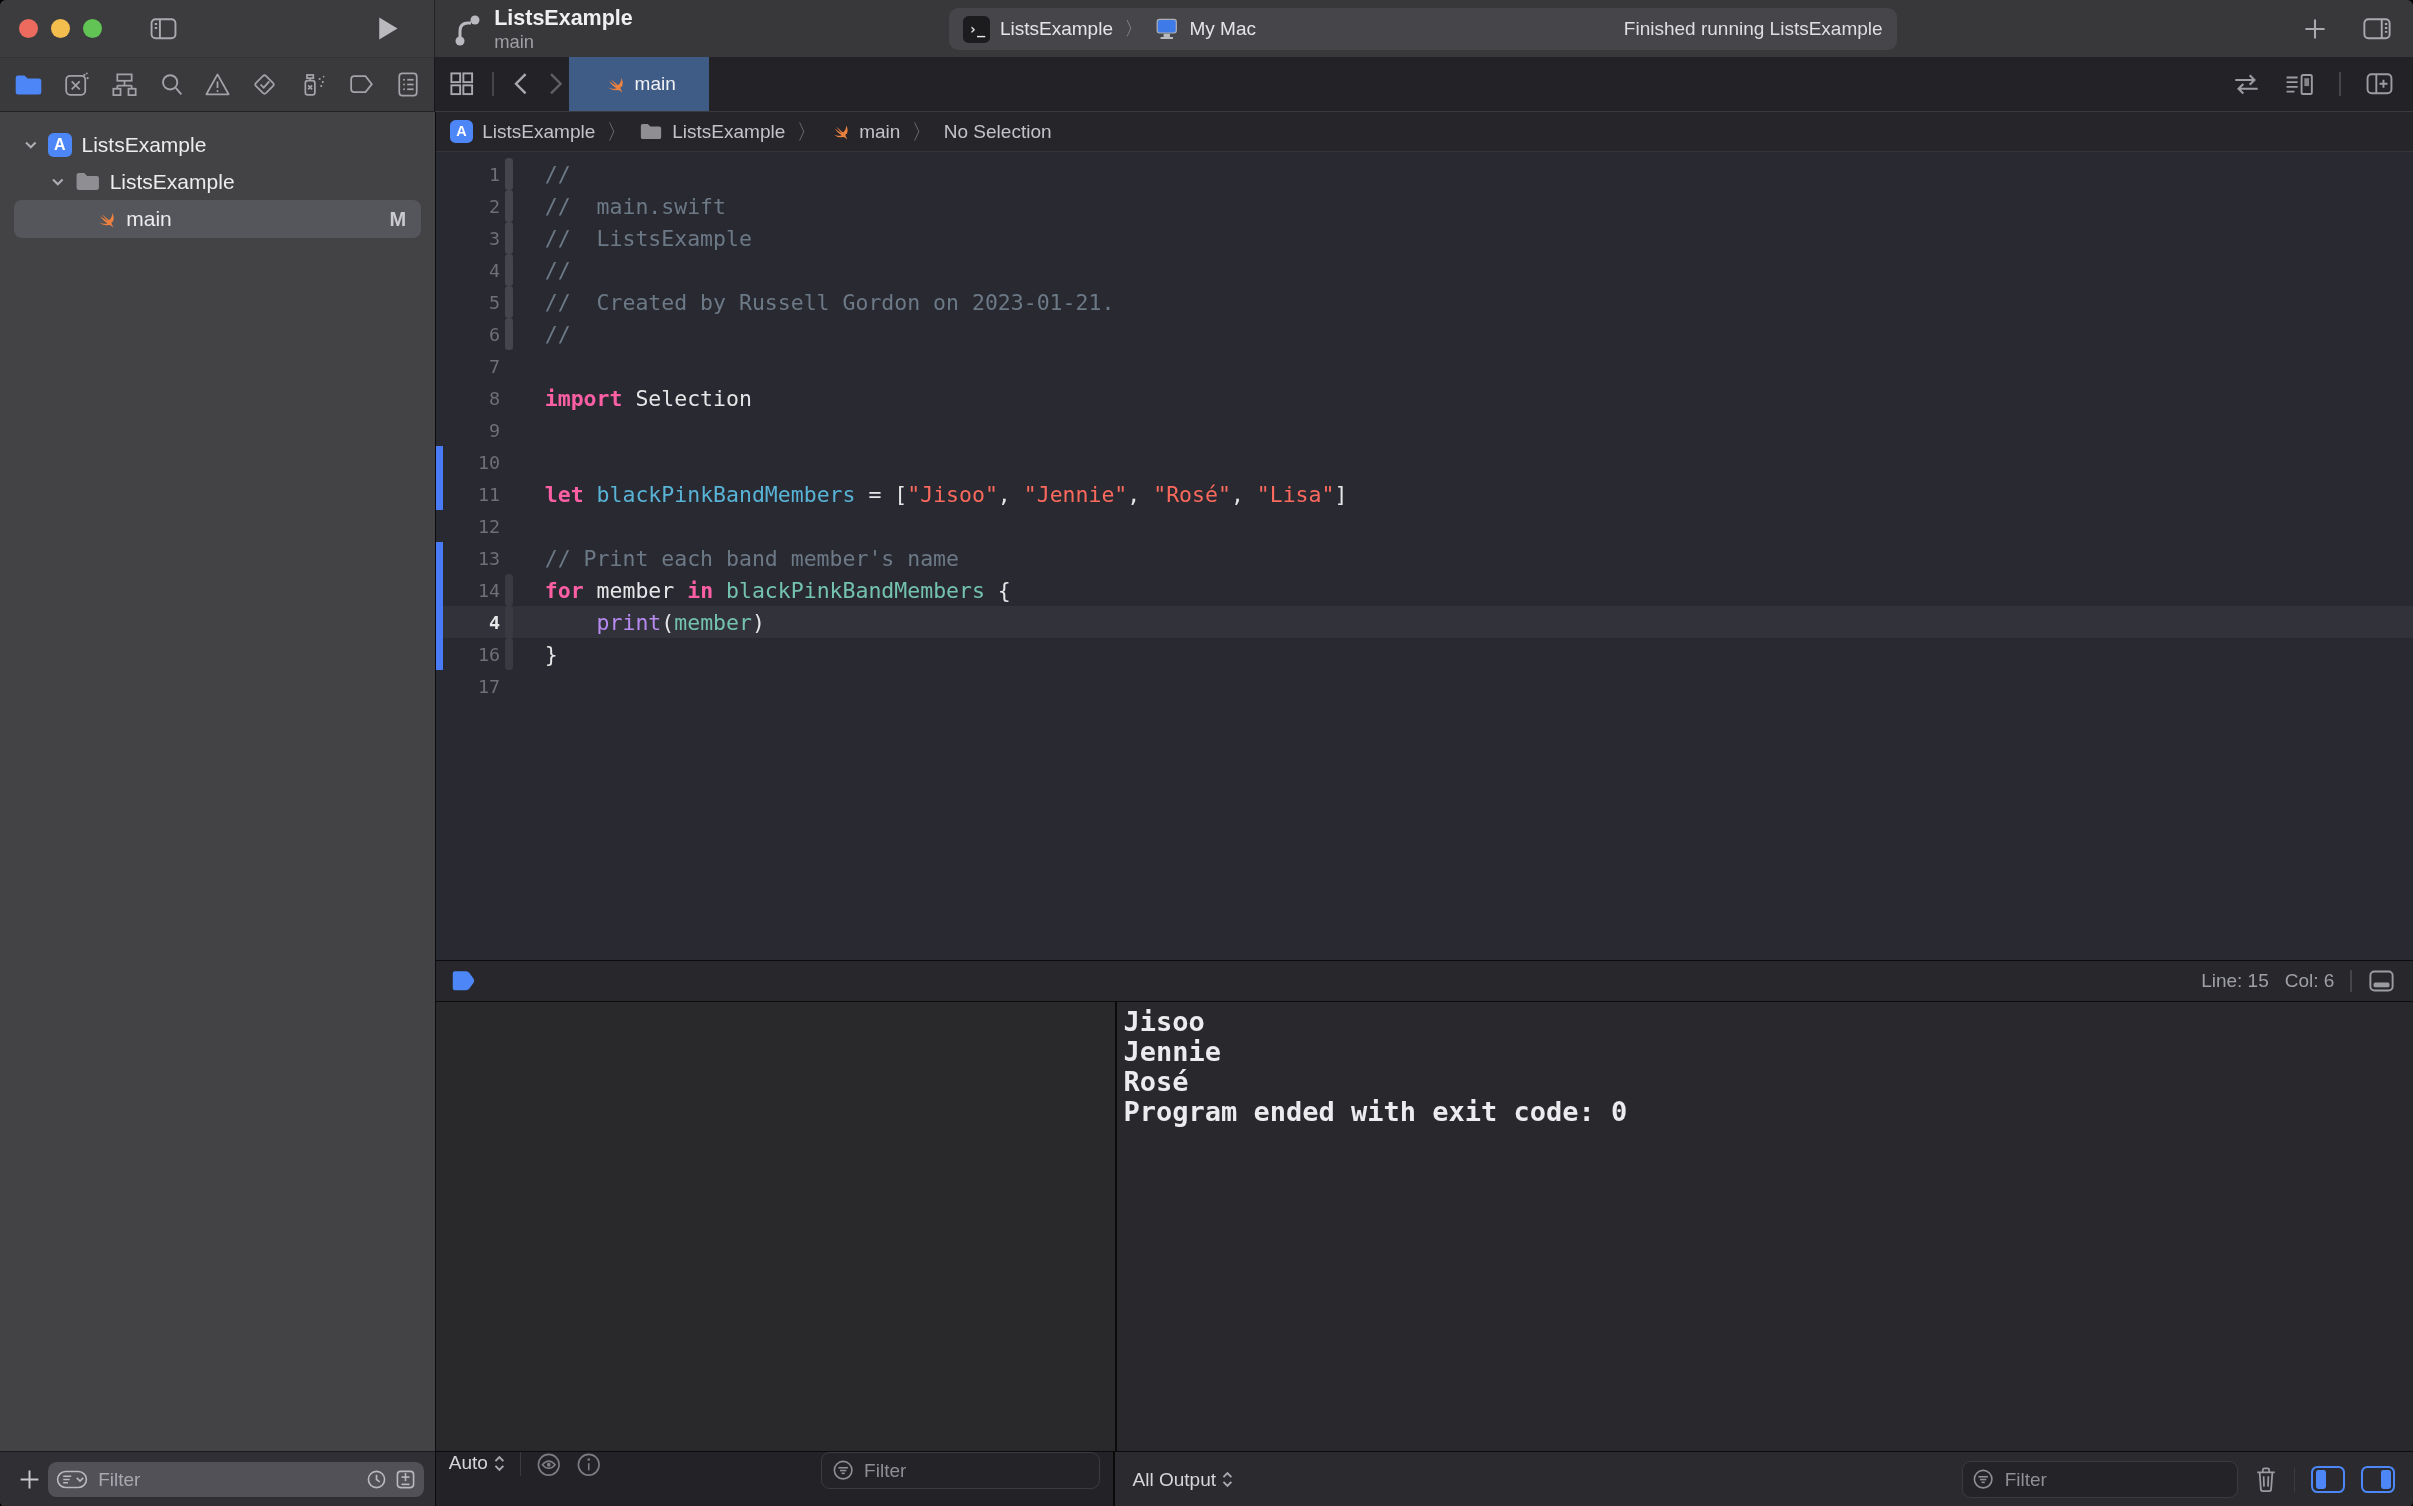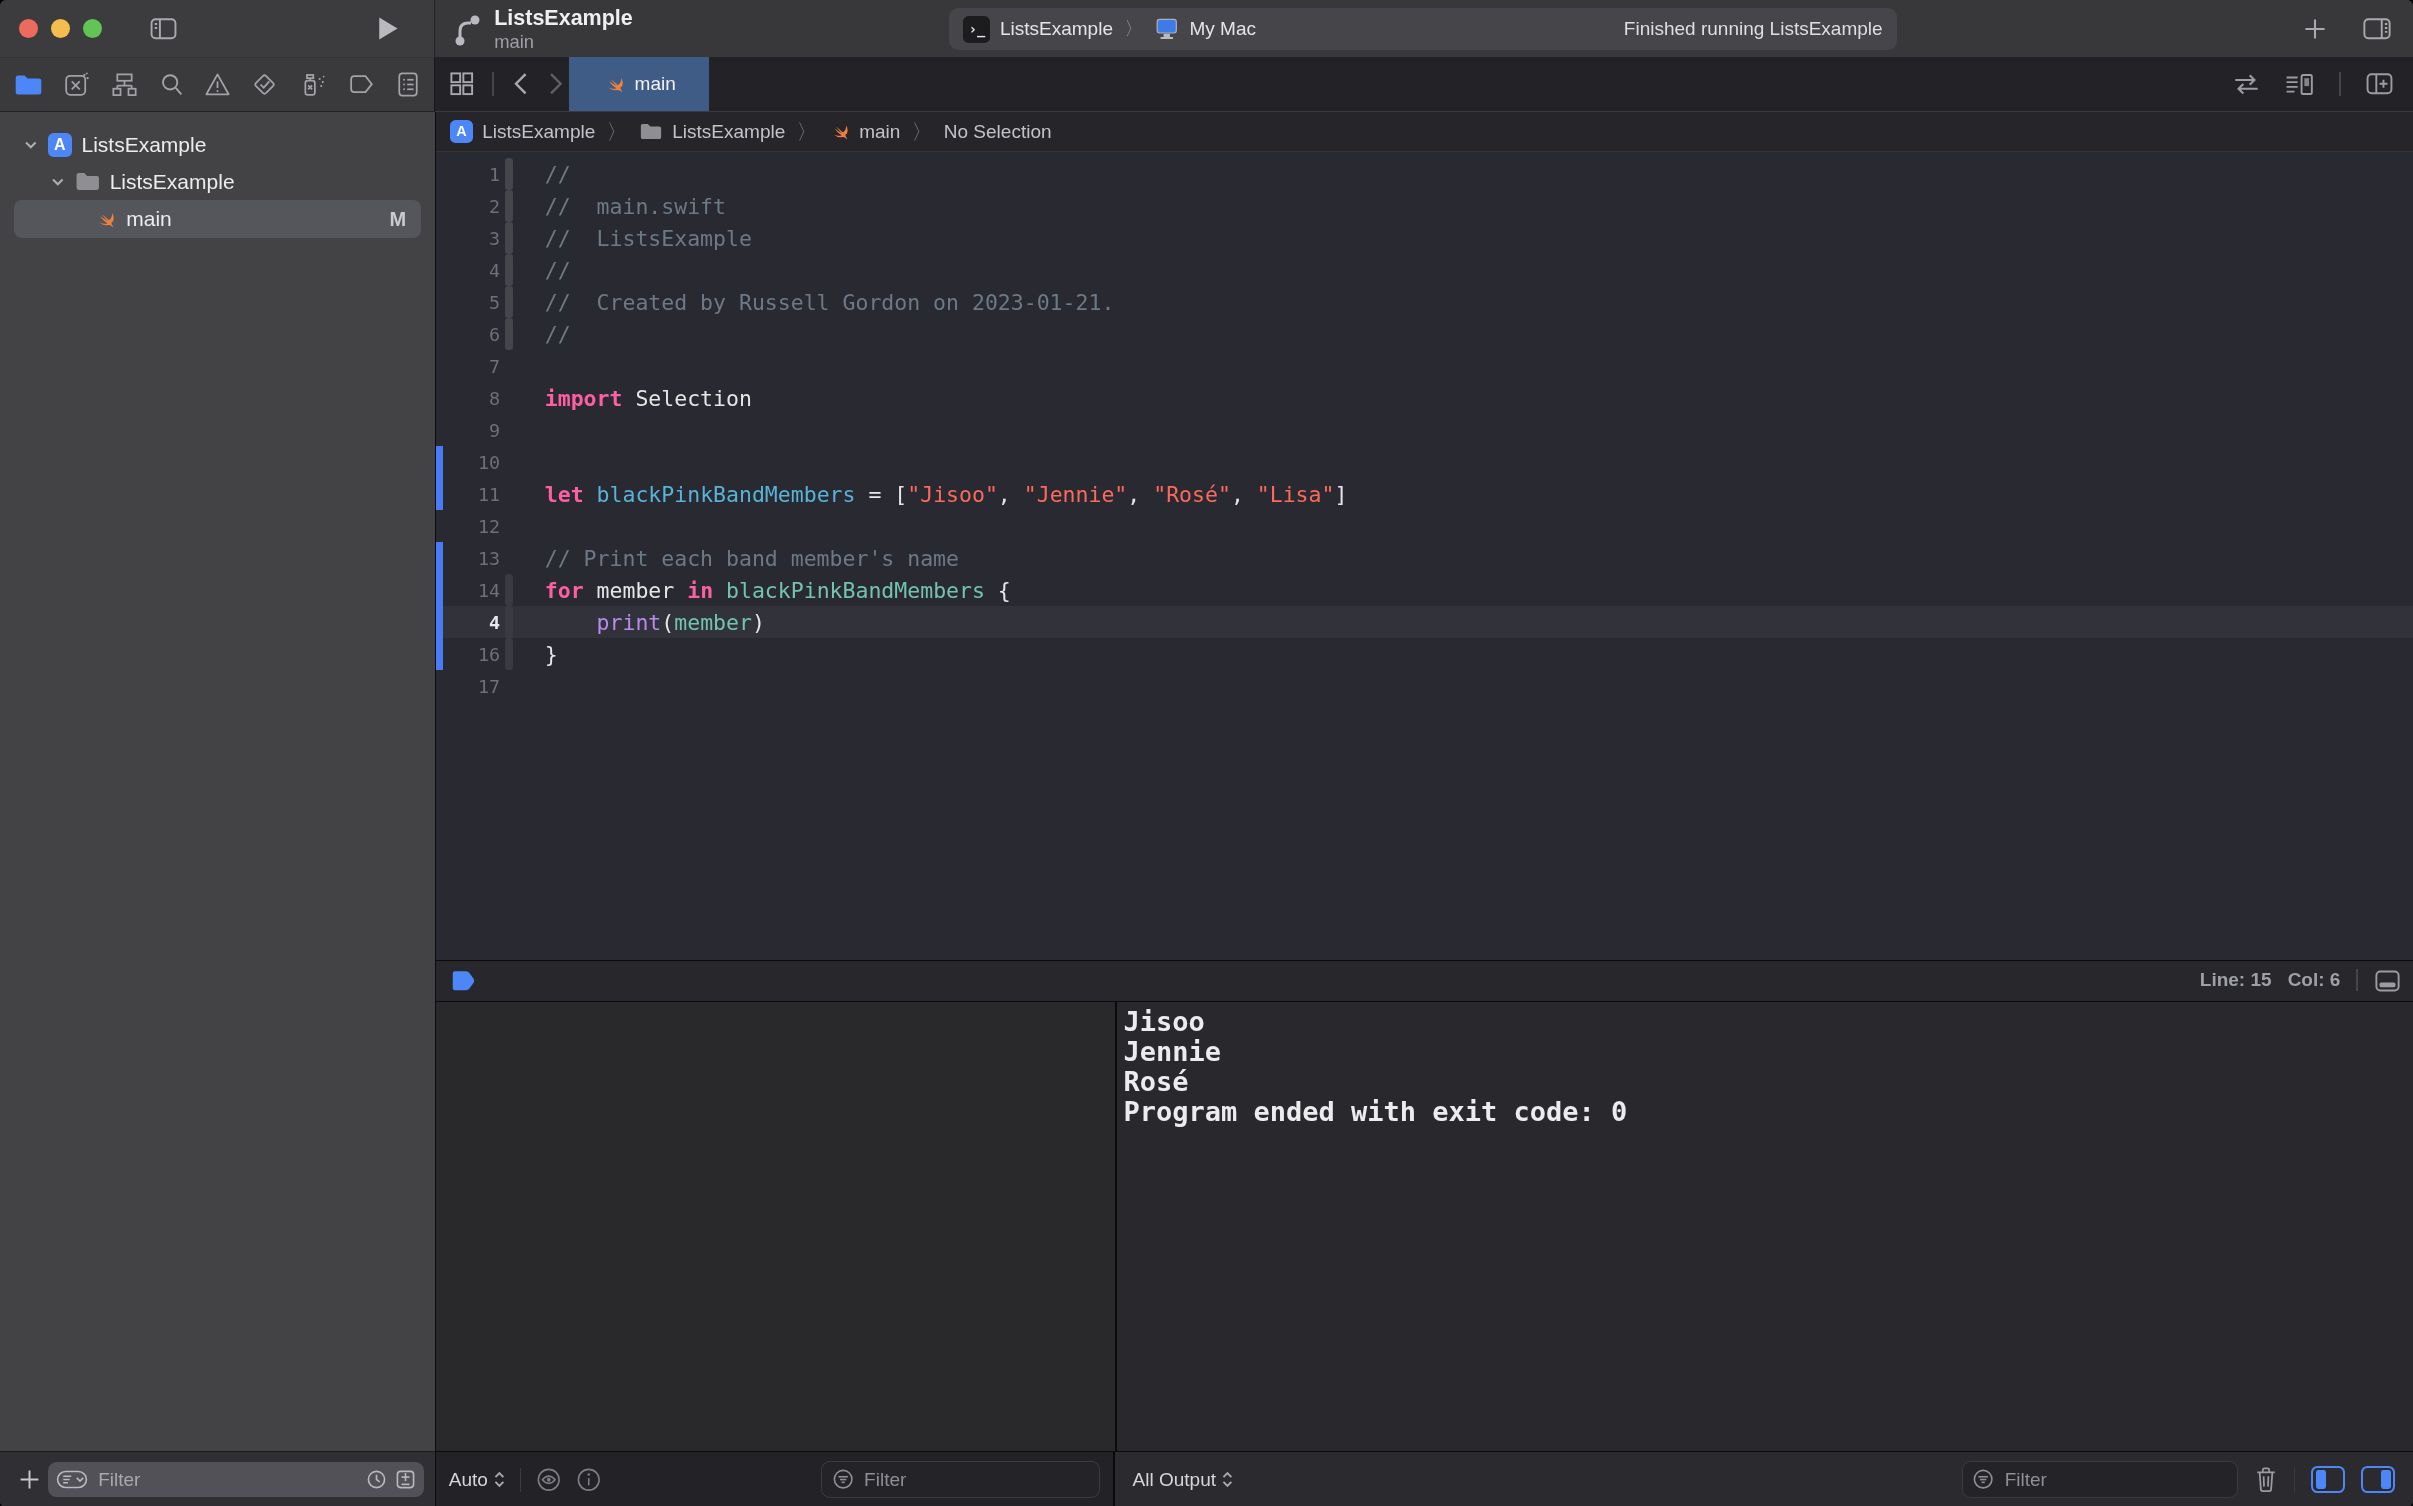--- a/index.html
+++ b/index.html
@@ -63,31 +63,31 @@
   .ribbon{width:17.6px;align-self:stretch;flex:none;display:flex;justify-content:center;}
   .ribbon.a::after,.ribbon.b::after{content:"";width:8px;height:100%;border-radius:3.2px;}
   .ribbon.a::after{background:#45454C;}
   .ribbon.b::after{background:#3A3A42;}
   .ltext{padding-left:27px;font-size:21.5px;white-space:pre;}
   .tk-c{color:#6C7986;} .tk-k{color:#FC5FA3;font-weight:bold;} .tk-p{color:#E6E6E8;}
   .tk-s{color:#FC6A5D;} .tk-d{color:#58B3D7;} .tk-r{color:#74C3B2;} .tk-f{color:#B78AF0;}
   
   .dstrip{height:42px;flex:none;background:#28282C;border-top:1.6px solid #0C0C0E;border-bottom:1.6px solid #0C0C0E;display:flex;align-items:center;box-sizing:border-box;}
   .bp-toggle{margin-left:14.4px;}
-  .dstrip-right{margin-left:auto;display:flex;gap:16px;padding-right:12px;font-weight:bold;}
+  .dstrip-right{margin-left:auto;display:flex;align-items:center;gap:16px;padding-right:18px;}
   .linecol{font-size:19px;color:#9EA0A6;}
   .dstrip .vsep{width:1.6px;height:22.3px;background:#45454a;}
   
   .panes{height:449px;flex:none;display:flex;min-width:0;}
   .vars{width:679px;flex:none;background:#29292B;border-right:2.4px solid #0A0A0A;}
   .console{flex:1;background:#28282D;padding:4.8px 0 0 6.4px;box-sizing:border-box;}
   .console-line{font-family:"DejaVu Sans Mono",monospace;font-weight:bold;font-size:27px;line-height:30px;color:#ECECEE;white-space:pre;}
   
   .botbars{height:56px;flex:none;display:flex;}
-  .vars-bar{width:679px;flex:none;background:#232327;border-top:1.6px solid #0C0C0E;border-right:2.4px solid #0A0A0A;display:flex;align-items:center;padding:0 12.8px;box-sizing:border-box;gap:14.4px;}
+  .vars-bar{width:679px;flex:none;background:#232327;border-top:1.6px solid #0C0C0E;border-right:2.4px solid #0A0A0A;display:flex;align-items:flex-start;padding:0 12.8px;box-sizing:border-box;gap:14.4px;}
   .scope{font-size:19px;color:#D6D6DA;display:flex;align-items:center;gap:4.8px;}
   .updown{color:#A9A9AF;}
   .vars-bar .vsep,.console-bar .vsep{width:1.6px;height:24px;background:#3c3c40;}
   .dimicon{color:#7D7D84;}
   .filter-dark{height:37px;background:#242428;border:1.6px solid #3B3B40;border-radius:8.8px;display:flex;align-items:center;gap:8px;padding:0 9.6px;box-sizing:border-box;color:#8E8E95;}
   .filter-dark .ph{background:transparent;border:none;outline:none;color:#8E8E95;font-size:19px;width:100%;font-family:"Liberation Sans",sans-serif;}
   .filter-dark .ph::placeholder{color:#8E8E95;}
   .vars-filter{margin-left:auto;width:279px;}
   .console-bar{flex:1;background:#2A2A2F;border-top:1.6px solid #0C0C0E;display:flex;align-items:center;padding:0 17.6px;box-sizing:border-box;gap:16px;}
   .console-filter{margin-left:auto;width:276px;}

